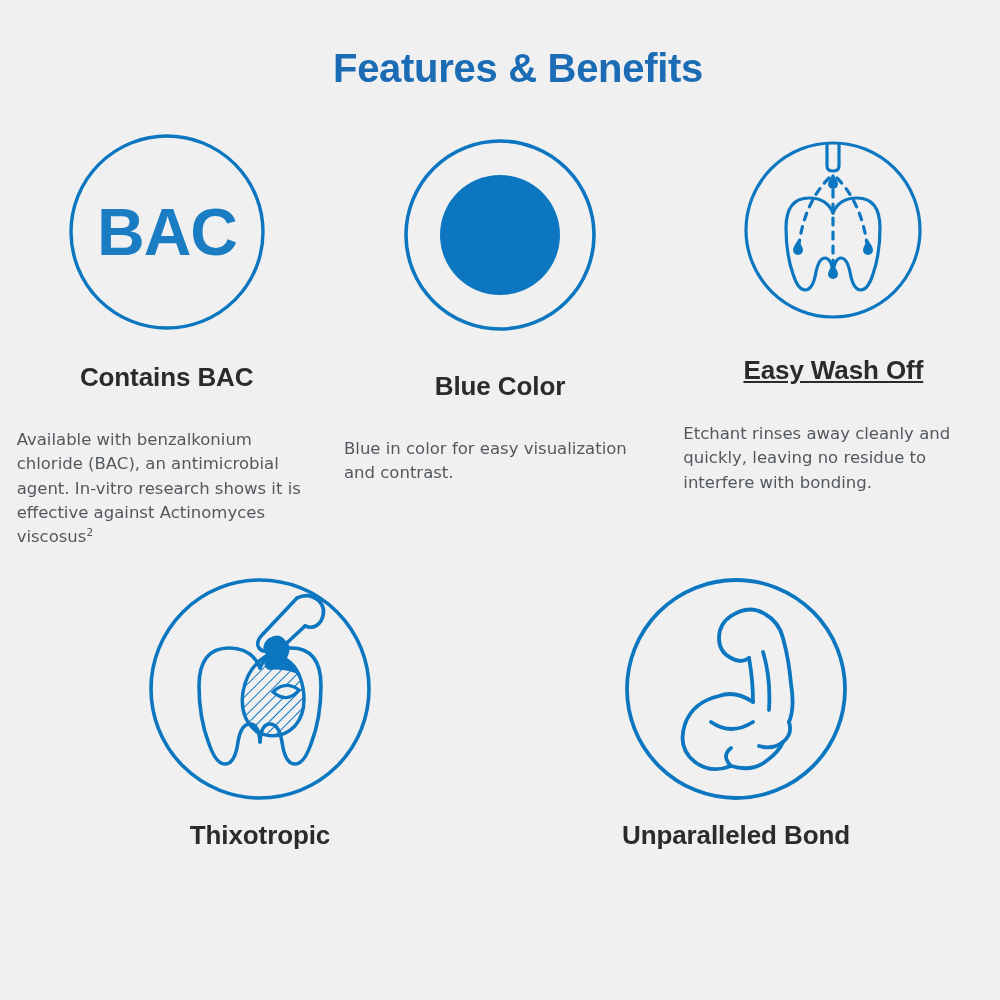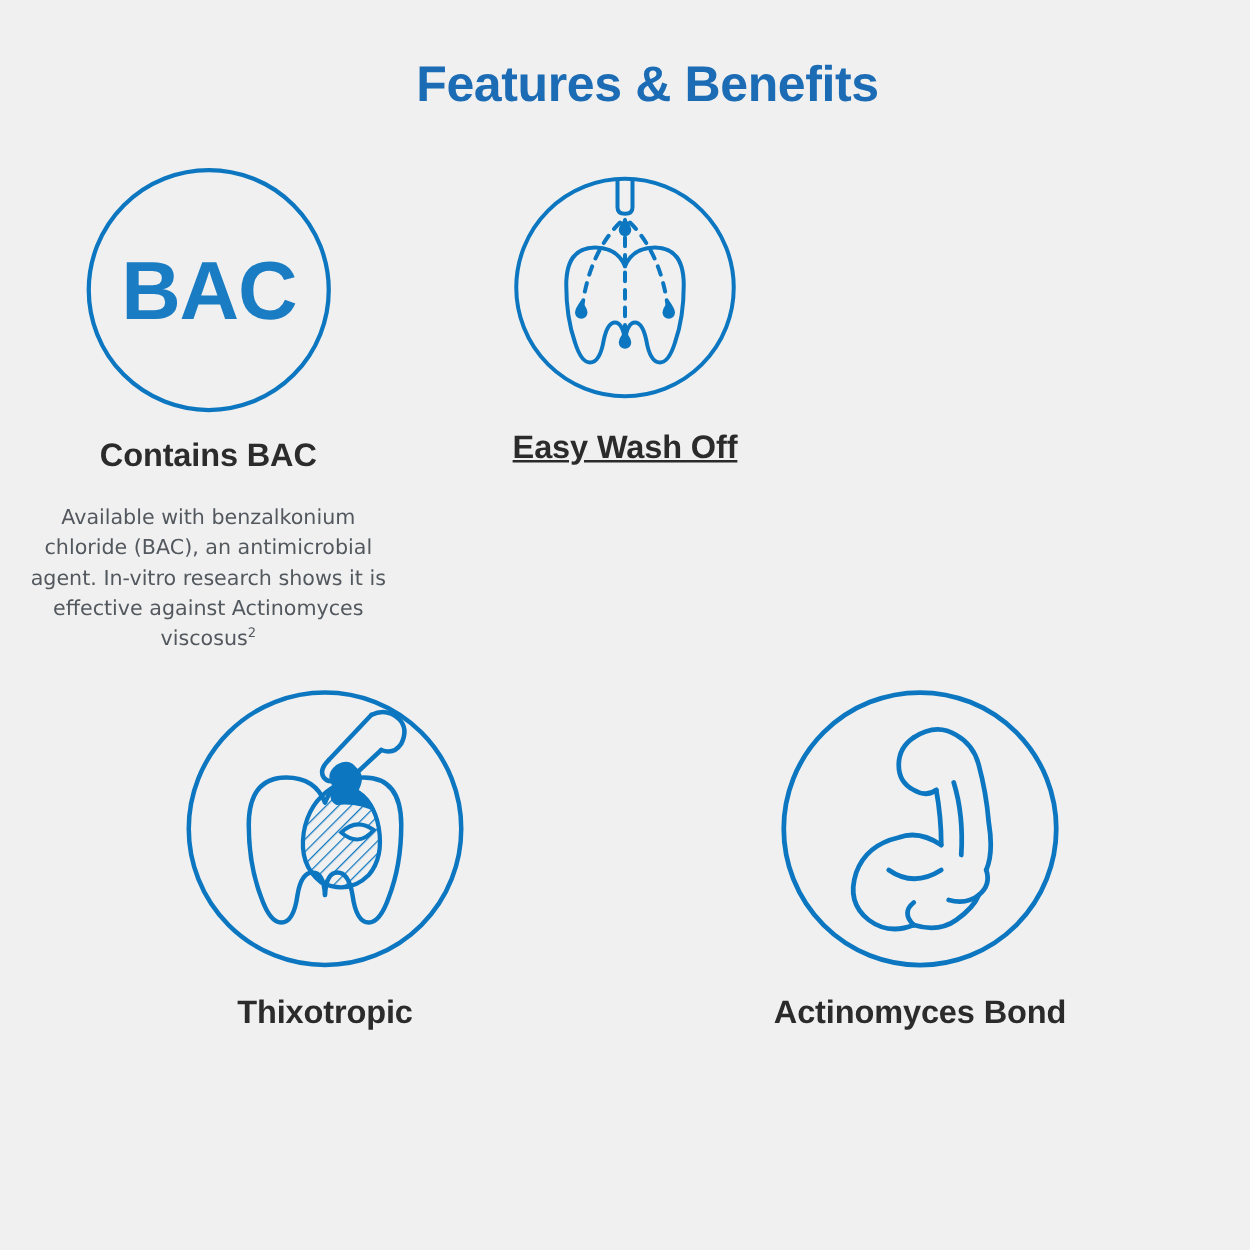--- a/index.html
+++ b/index.html
@@ -41,21 +41,21 @@
   .row-2 { margin-top: 26px; gap: 16px; }
 
   .feature {
     box-sizing: border-box;
     display: flex;
     flex-direction: column;
     align-items: center;
   }
 
   
-  .row-1 .feature { width: 333.33px; }
+  .row-1 .feature { width: 333.33px; gap: 13px; }
   
   .row-2 .feature { width: 460px; }
   .row-2 .col-a { margin-left: 30px; }
 
   .icon-wrap {
     display: flex;
     align-items: center;
     justify-content: center;
   }
   .icon-wrap svg { display: block; }
@@ -63,21 +63,20 @@
   .feature-heading {
     font-size: 26px;
     font-weight: bold;
     color: #2b2b2b;
     text-align: center;
     letter-spacing: -0.1px;
   }
   .feature-desc {
     font-size: 16.5px;
     color: #52585e;
-    text-align: center;
     line-height: 1.48;
     font-family: "DejaVu Sans", sans-serif;
   }
   .feature-desc sup {
     font-size: 10.5px;
     vertical-align: super;
     line-height: 0;
   }
 
   
@@ -114,20 +113,30 @@
       <div class="icon-wrap">
         <svg width="200" height="200" viewBox="0 0 200 200" aria-hidden="true">
           <circle cx="100" cy="100" r="96" fill="none" stroke="#0c77c0" stroke-width="3.4"></circle>
           <text x="100" y="100" text-anchor="middle" dominant-baseline="central" font-family="Liberation Sans, sans-serif" font-size="66" font-weight="bold" fill="#1a7dc4" letter-spacing="-1">BAC</text>
         </svg>
       </div>
       <div class="feature-heading">Contains BAC</div>
       <div class="feature-desc"><span>Available with benzalkonium chloride (BAC), an antimicrobial agent. In-vitro research shows it is effective against Actinomyces viscosus</span><sup>2</sup></div>
     </div>
 
+    <div class="feature f-blue">
+      <div class="icon-wrap">
+        <svg width="196" height="196" viewBox="0 0 196 196" aria-hidden="true">
+          <circle cx="98" cy="98" r="94" fill="none" stroke="#0c77c0" stroke-width="3.6"></circle>
+          <circle cx="98" cy="98" r="60" fill="#0c77c0"></circle>
+        </svg>
+      </div>
+      <div class="feature-heading">Blue Color</div>
+      <div class="feature-desc">Blue in color for easy visualization and contrast.</div>
+    </div>
 
     <div class="feature f-wash">
       <div class="icon-wrap">
         <svg width="180" height="180" viewBox="0 0 180 180" aria-hidden="true">
           <g fill="none" stroke="#0c77c0" stroke-width="3.2" stroke-linecap="round" stroke-linejoin="round">
             <circle cx="90" cy="90" r="87"></circle>
 
             <path d="M84 5 L84 26 Q84 31 90 31 Q96 31 96 26 L96 5"></path>
 
             <path d="M90 36 L90 128" stroke-dasharray="7 7"></path>
@@ -139,20 +148,21 @@
           </g>
           <g fill="#0c77c0">
             <path d="M90 34 q5 7 5 10 a5 5 0 0 1 -10 0 q0 -3 5 -10"></path>
             <path d="M90 124 q5 7 5 10 a5 5 0 0 1 -10 0 q0 -3 5 -10"></path>
             <path d="M55 100 q5 7 5 10 a5 5 0 0 1 -10 0 q0 -3 5 -10"></path>
             <path d="M125 100 q5 7 5 10 a5 5 0 0 1 -10 0 q0 -3 5 -10"></path>
           </g>
         </svg>
       </div>
       <div class="feature-heading">Easy Wash Off</div>
+      <div class="feature-desc">Etchant rinses away cleanly and quickly, leaving no residue to interfere with bonding.</div>
     </div>
   </div>
 
   <div class="row row-2">
 
     <div class="feature f-thixo col-a">
       <div class="icon-wrap">
         <svg width="226" height="226" viewBox="0 0 226 226" aria-hidden="true">
           <defs>
             <pattern id="hatch" patternUnits="userSpaceOnUse" width="7" height="7" patternTransform="rotate(45)">
@@ -192,17 +202,17 @@
 
             <path d="M126 82 Q130 104 130 126"></path>
             <path d="M166 146 Q170 158 160 166 Q150 174 136 170"></path>
             <path d="M130 126 Q112 114 96 120 Q70 126 62 148 Q54 172 72 186 Q88 198 108 190"></path>
             <path d="M108 190 Q98 180 108 172"></path>
             <path d="M108 190 Q128 196 142 186 Q156 176 160 166"></path>
             <path d="M88 146 Q108 160 130 146"></path>
           </g>
         </svg>
       </div>
-      <div class="feature-heading">Actinomyces Bond</div>
+      <div class="feature-heading">Unparalleled Bond</div>
     </div>
   </div>
 
 </div>
 
 </body></html>

